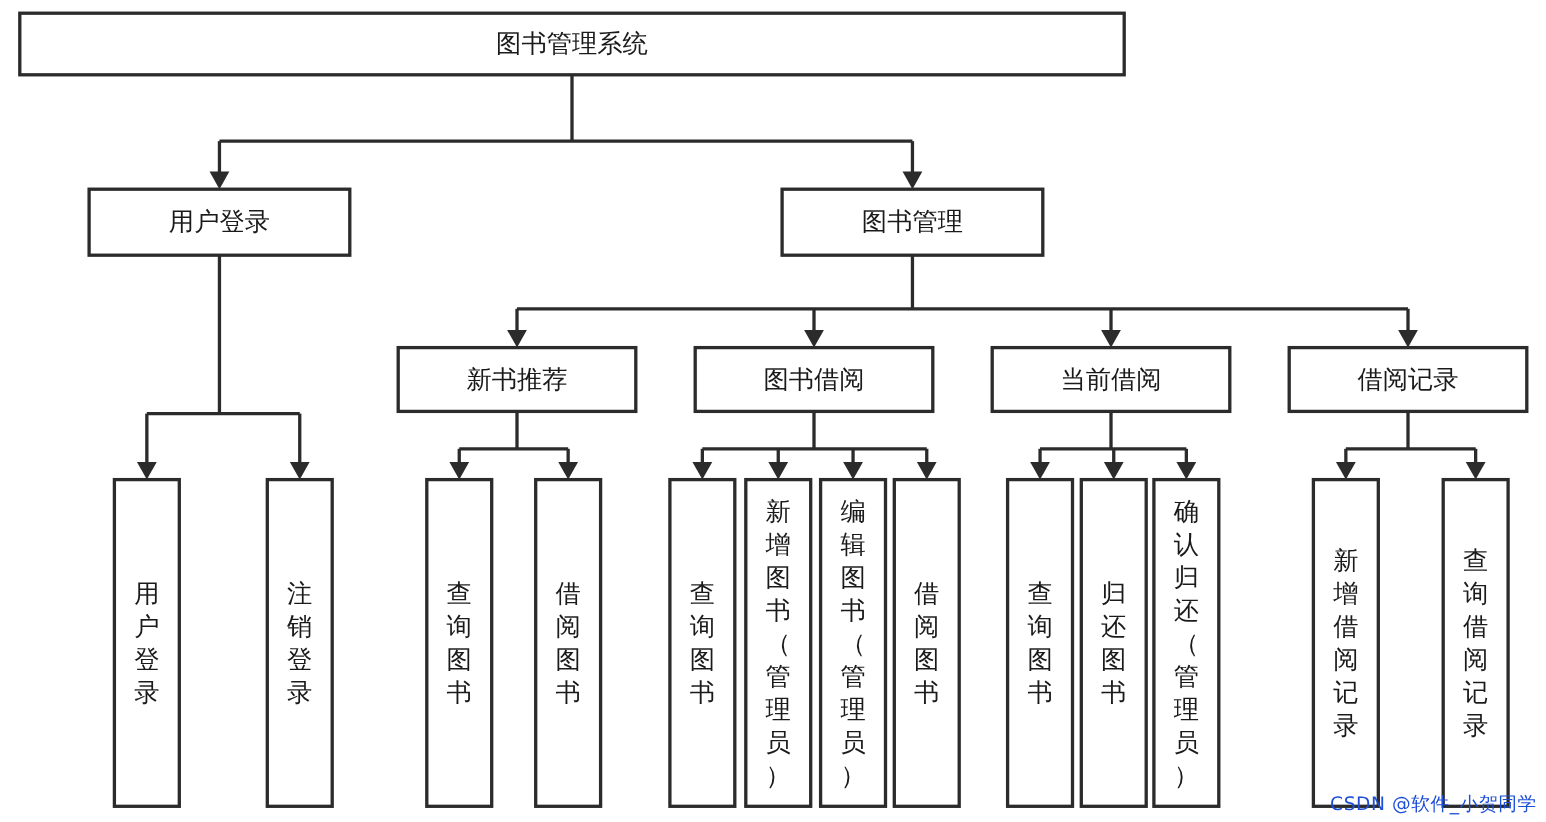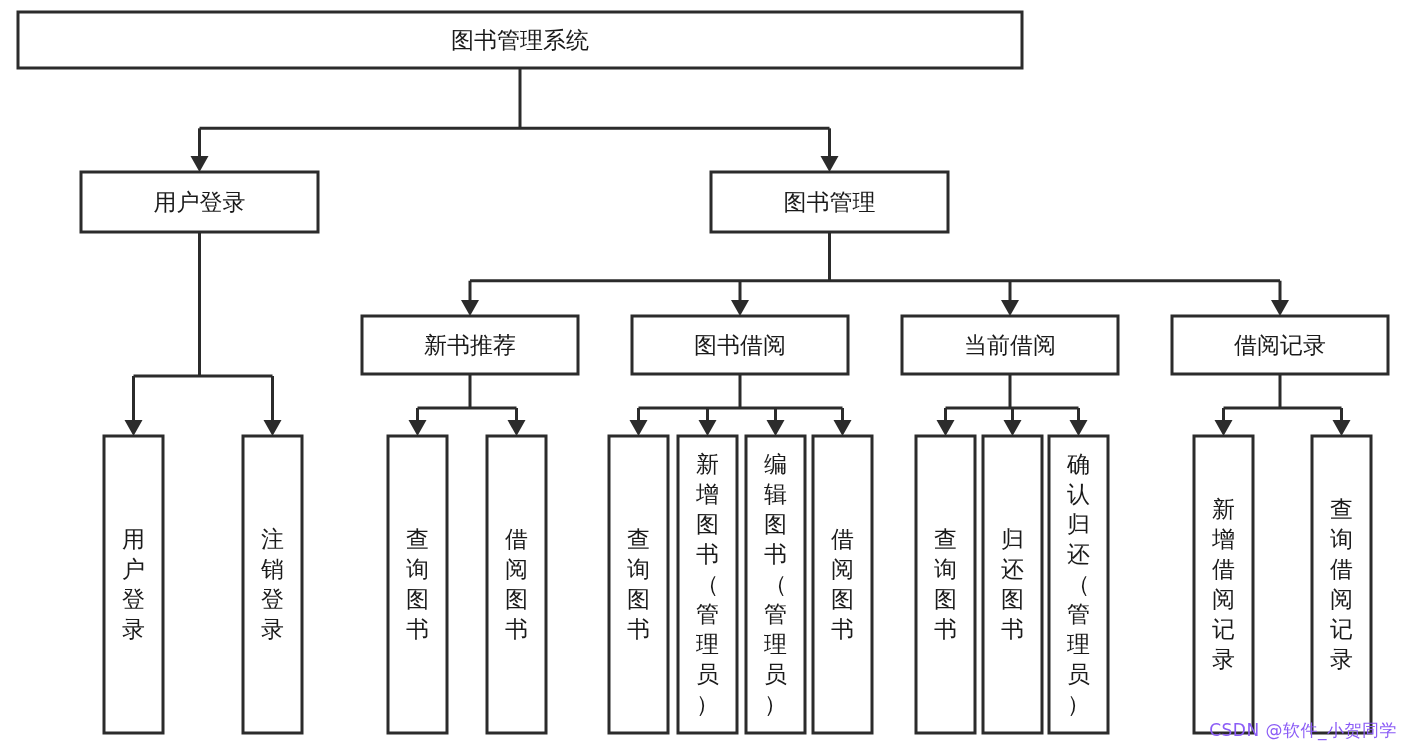--- a/index.html
+++ b/index.html
@@ -45,21 +45,21 @@
     font-family: "DejaVu Sans", "Liberation Sans", sans-serif;
     font-size: 23px;
     text-anchor: middle;
   }
   .watermark {
     position: absolute;
     right: 8px;
     bottom: 5px;
     font-family: "DejaVu Sans", "Liberation Sans", sans-serif;
     font-size: 17px;
-    color: #8b5cf6;
+    color: #1d4ed8;
     letter-spacing: 0.5px;
     white-space: nowrap;
     pointer-events: none;
   }
 </style>
 </head>
 <body>
 
 <svg id="diagram" viewBox="0 0 1405 747">
   <g id="edges-layer">

